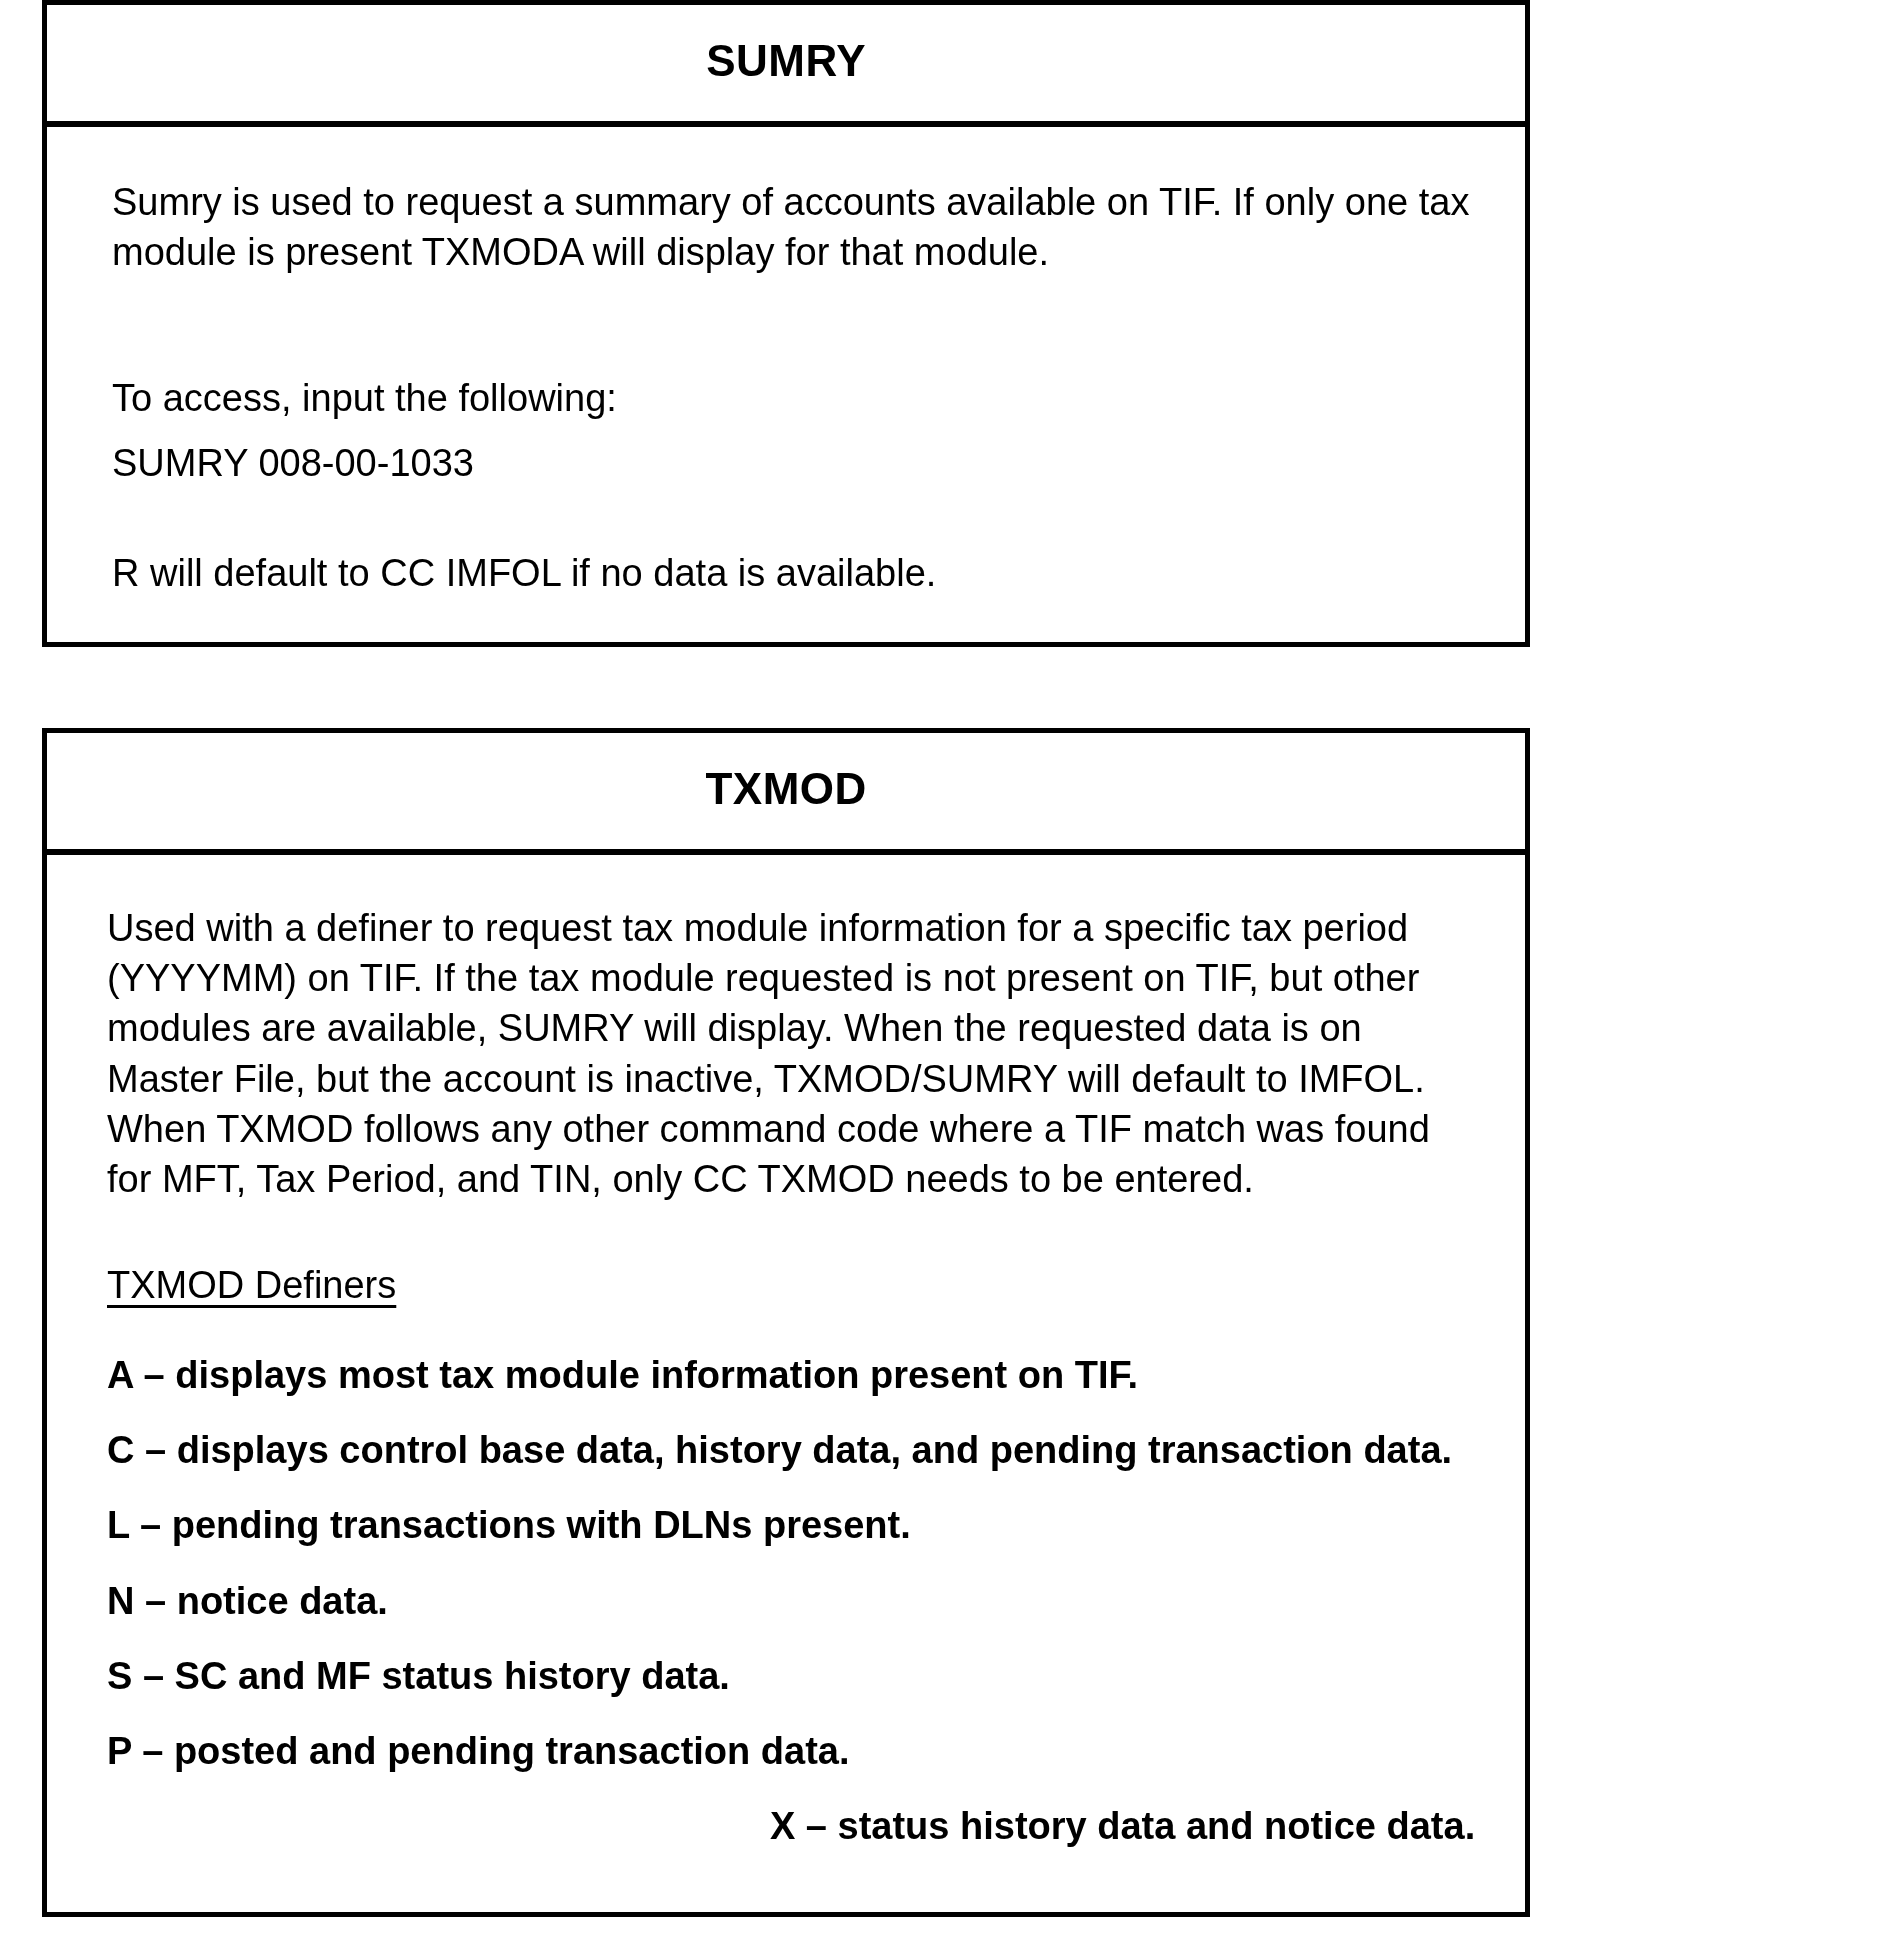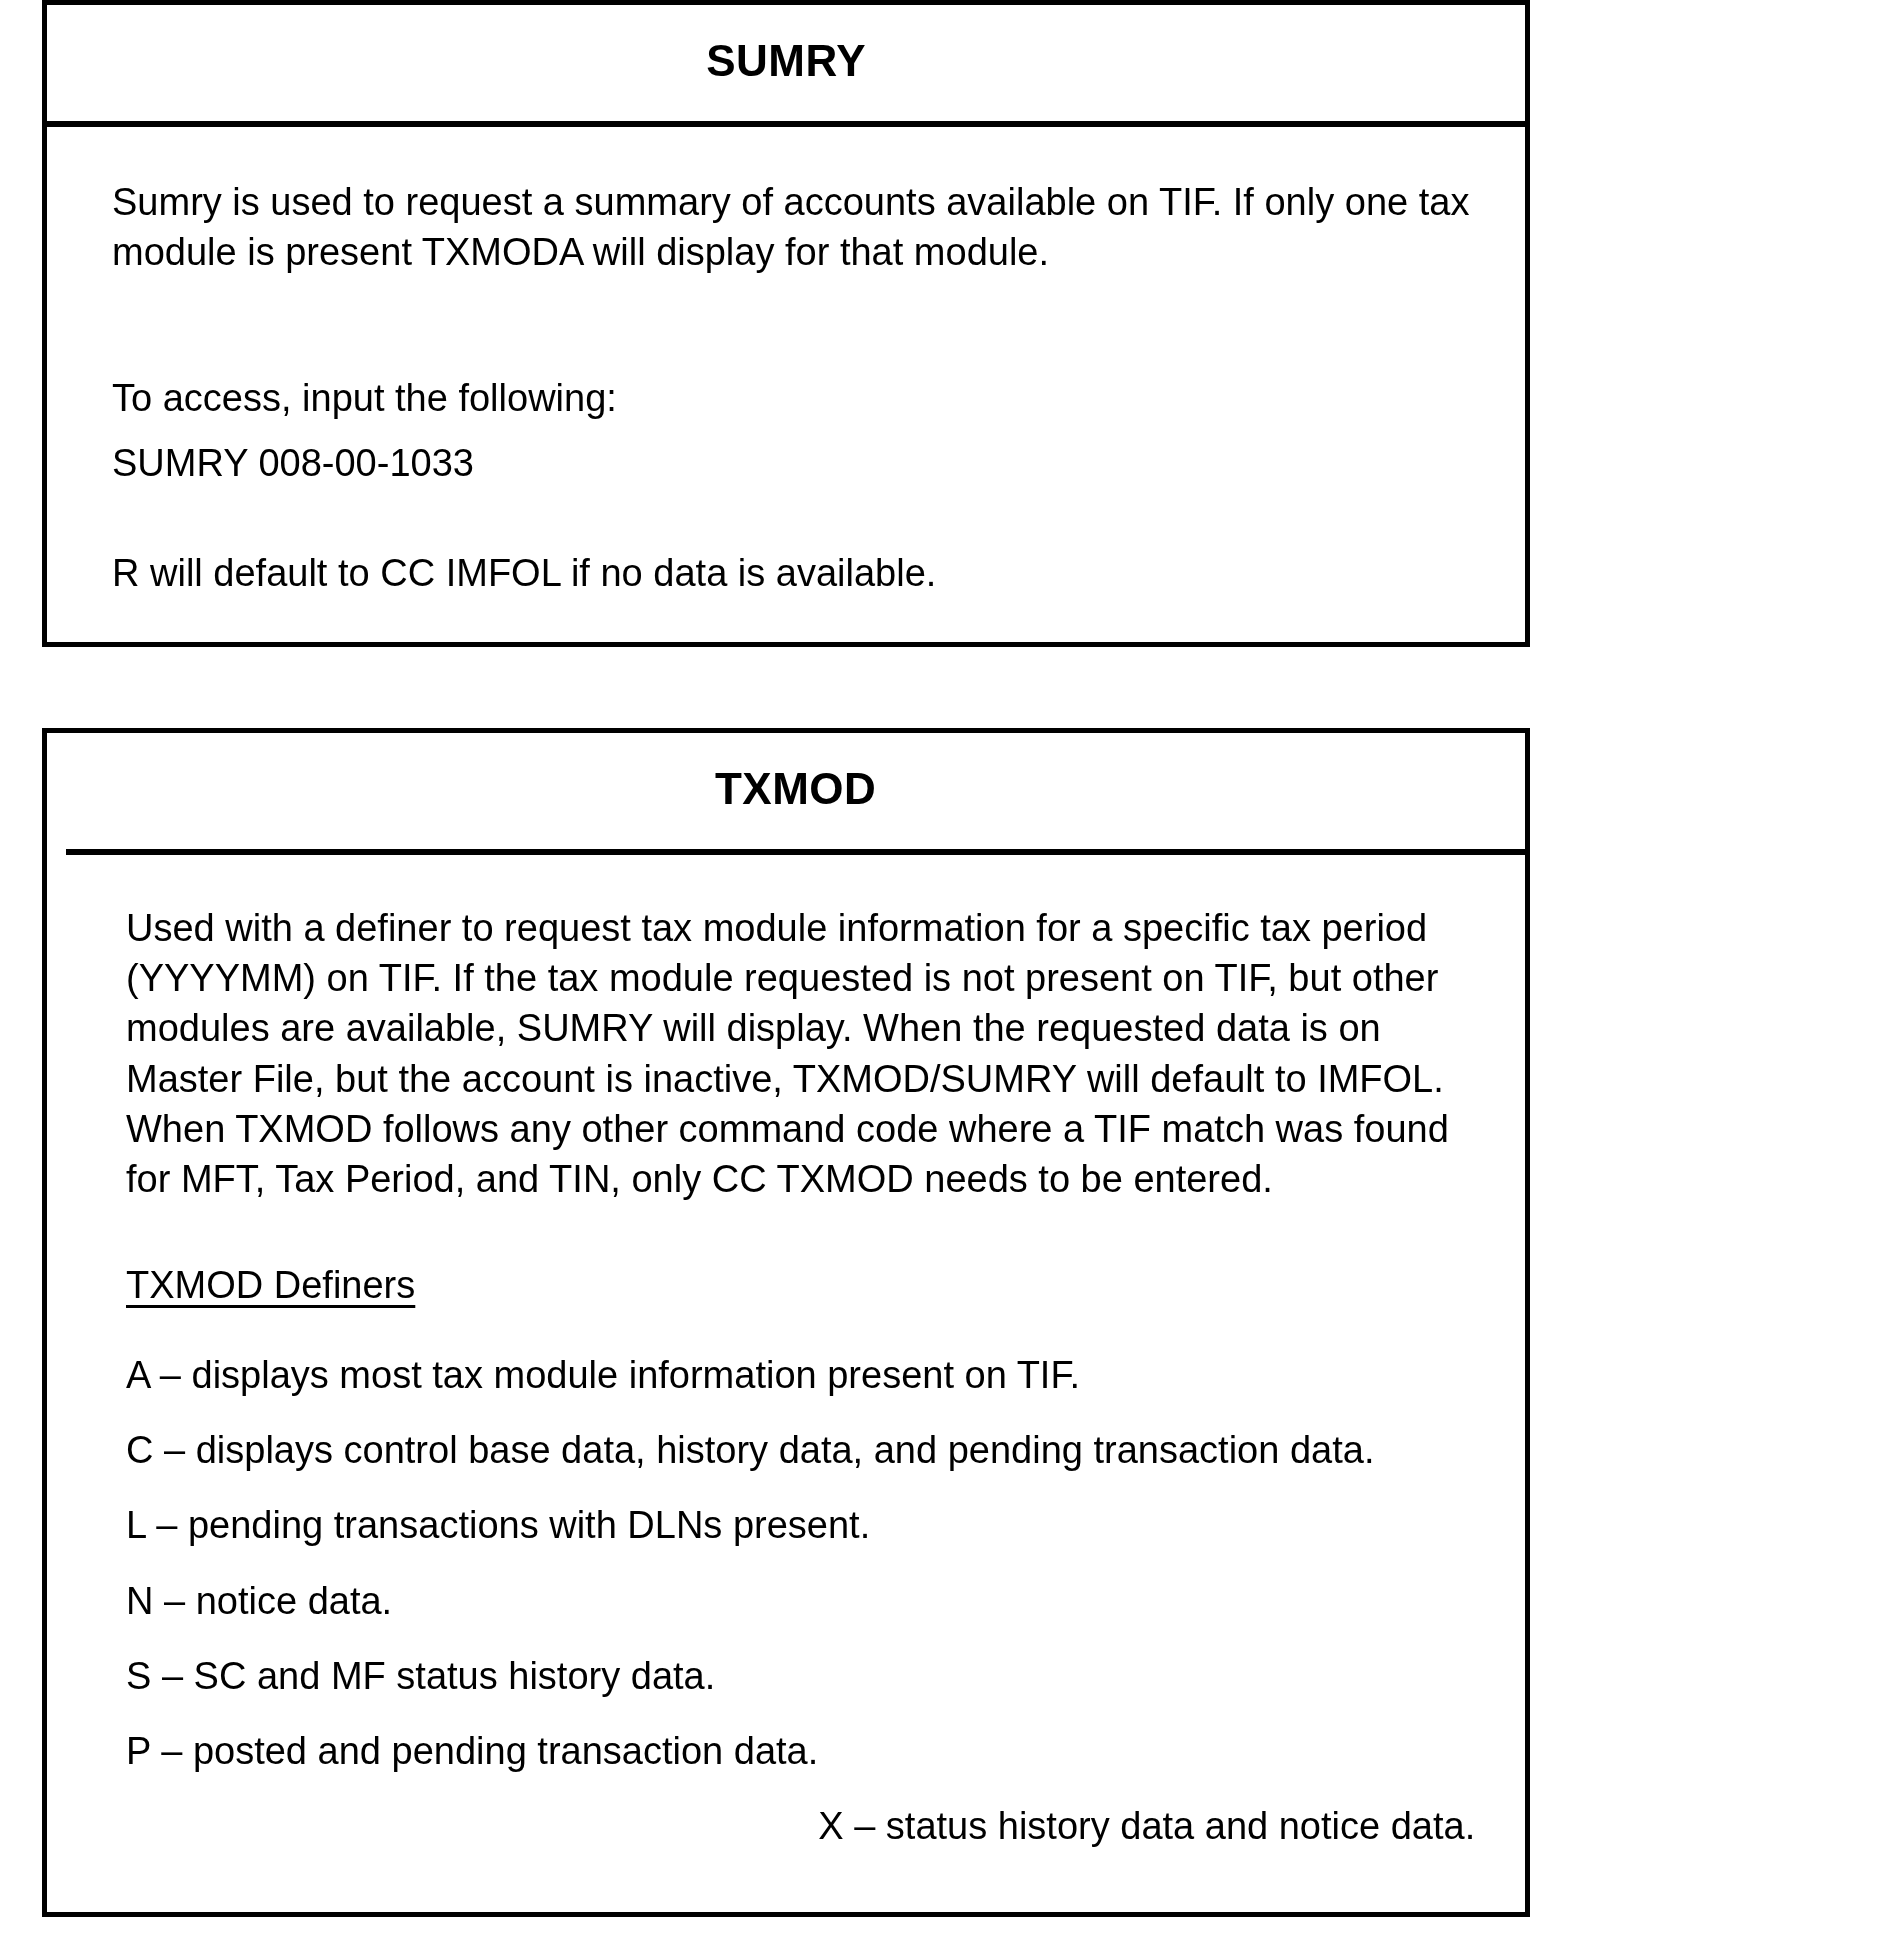--- a/index.html
+++ b/index.html
@@ -20,21 +20,21 @@
   }
   .box {
     position: absolute;
     left: 42px;
     right: 3.8px;
     border: 5.8px solid #000000;
     background: #ffffff;
     box-sizing: border-box;
   }
   .box-sumry { top: 0px; }
-  .box-txmod { top: 728px; padding-left: 19px; }
+  .box-txmod { top: 728px; }
   .box-header {
     border-bottom: 6.7px solid #000000;
     text-align: center;
     font-weight: bold;
     font-size: 44px;
     padding: 27px 0 31px 0;
     letter-spacing: 0.5px;
   }
   .box-body {
     padding: 50px 54px 44px 65px;
@@ -54,20 +54,21 @@
     font-size: 38px;
     font-weight: normal;
     text-align: left;
     text-decoration: underline;
     text-underline-offset: 6.7px;
   }
   ul.definer-list {
     list-style: none;
     margin: 40px 0 0 0;
     padding: 0;
+    font-weight: bold;
   }
   ul.definer-list li {
     margin: 0 0 25px 0;
   }
   ul.definer-list li:last-child { margin-bottom: 0; text-align: right; }
 </style>
 </head>
 <body>
 
 <div class="page">

